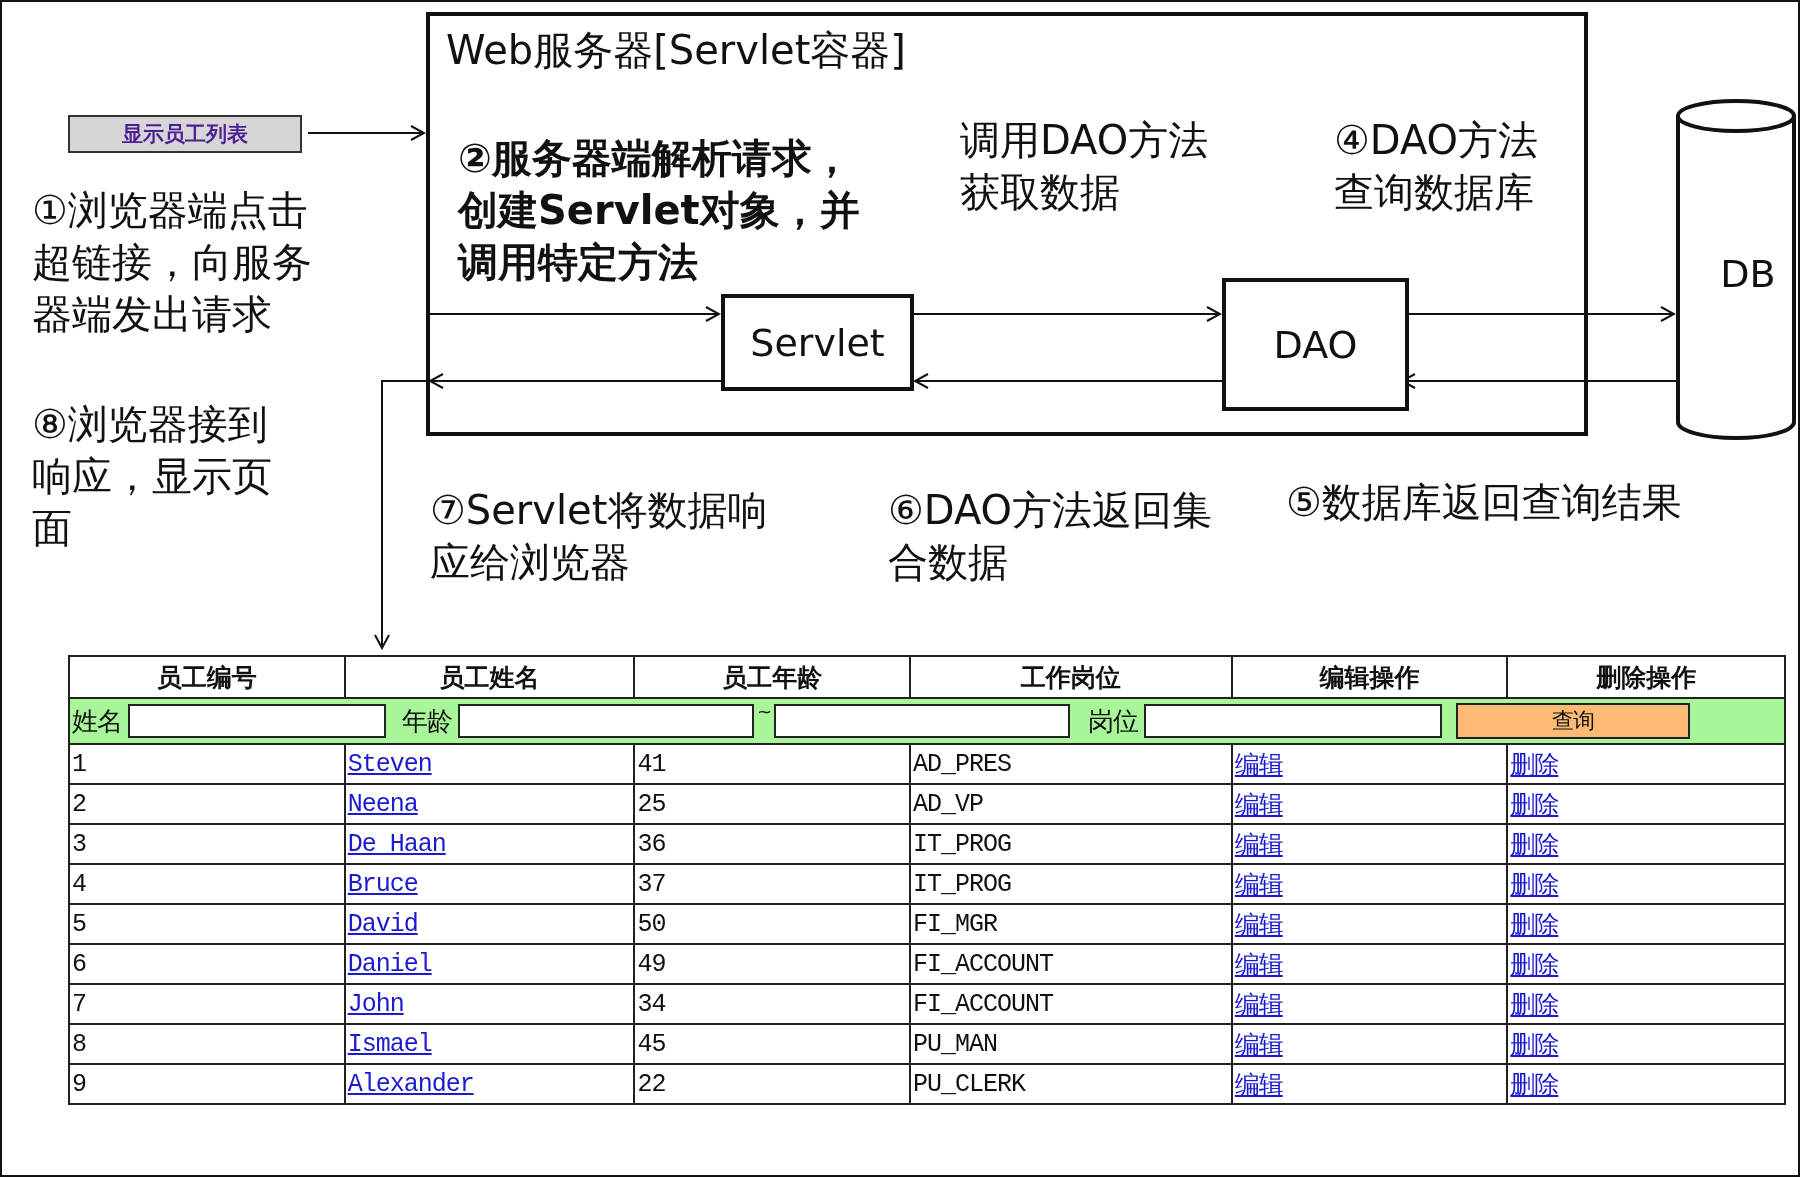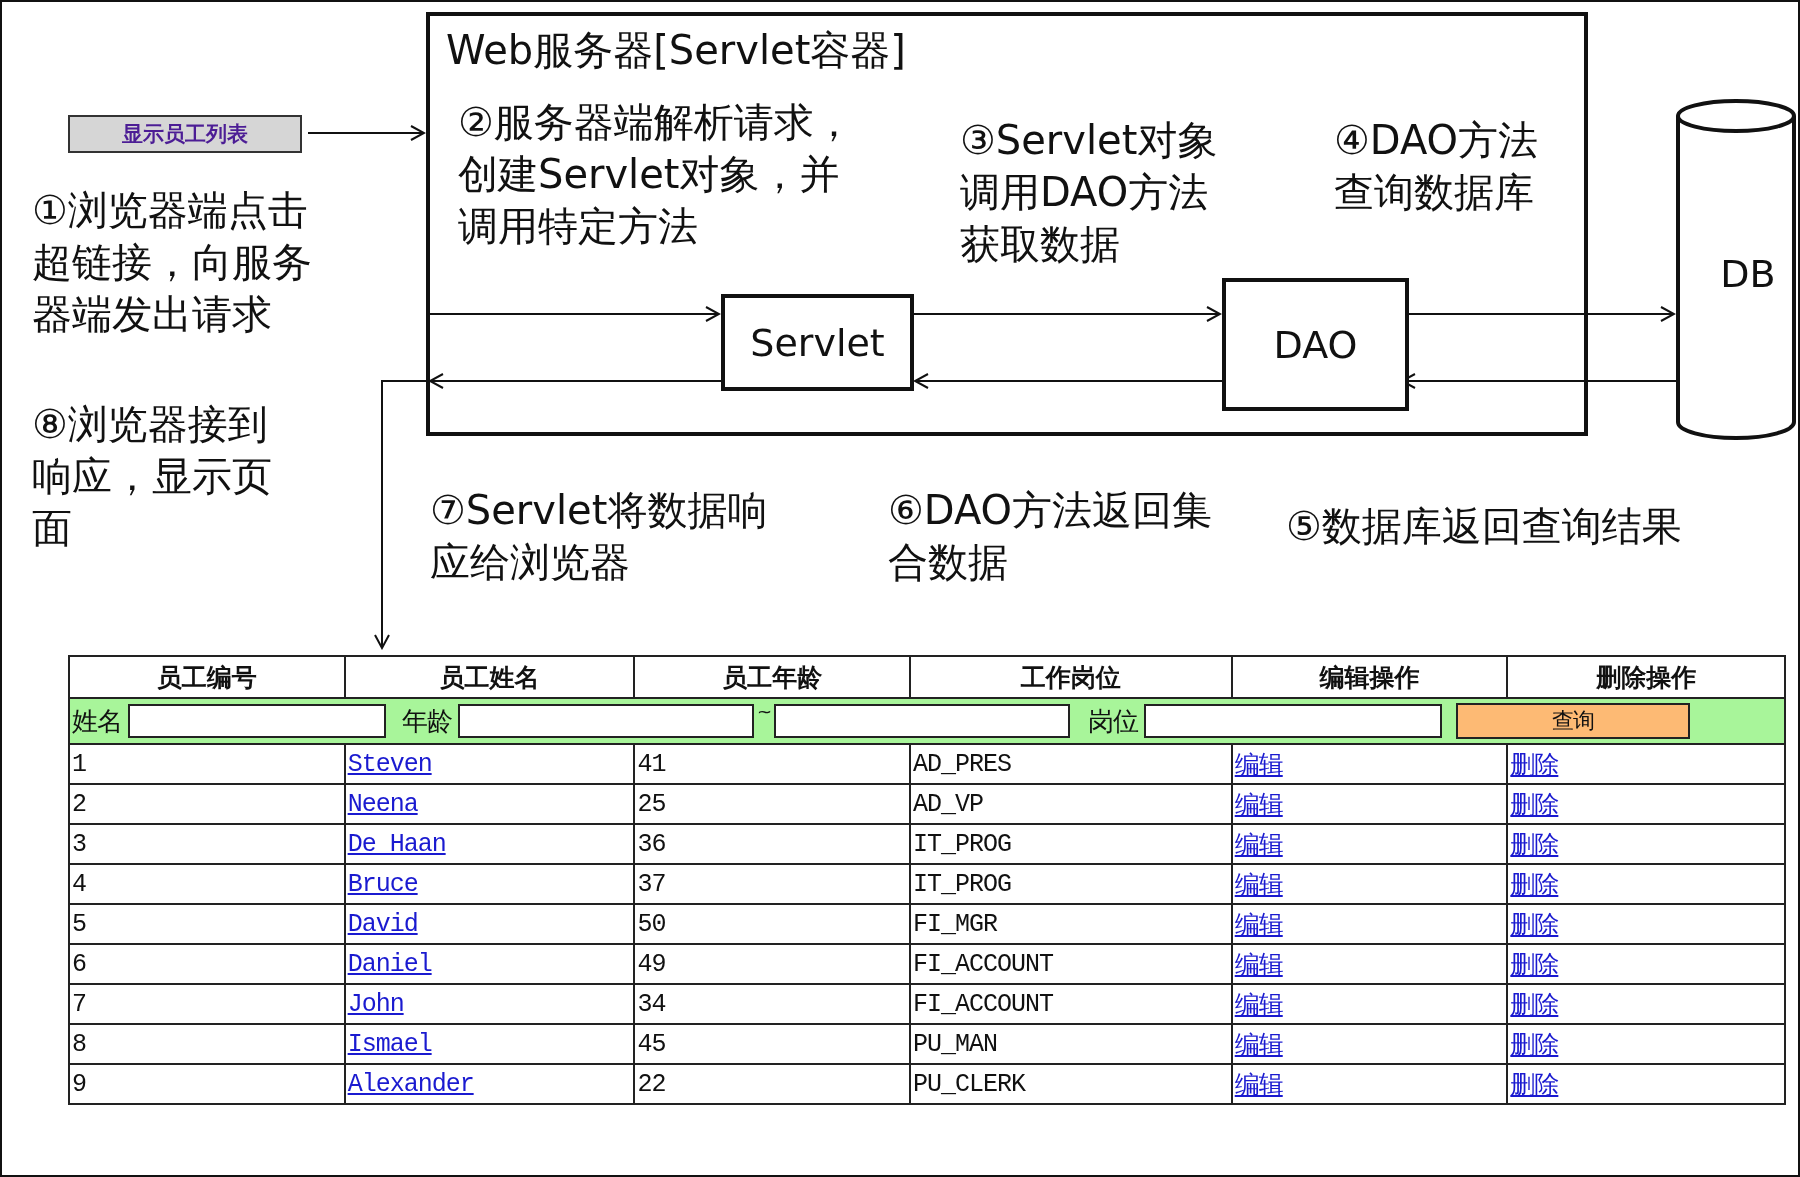--- a/index.html
+++ b/index.html
@@ -72,28 +72,27 @@
 
 <div class="note" style="left:32px;top:398px;">
   <div>⑧浏览器接到</div>
   <div>响应，显示页</div>
   <div>面</div>
 </div>
 
 <div class="webbox"></div>
 <div class="webtitle">Web服务器[Servlet容器]</div>
 
-<div class="note" style="left:458px;top:96px;">
+<div class="note" style="left:458px;top:132px;font-weight:bold;">
   <div>②服务器端解析请求，</div>
   <div>创建Servlet对象，并</div>
   <div>调用特定方法</div>
 </div>
 
 <div class="note" style="left:960px;top:114px;">
-  <div>③Servlet对象</div>
   <div>调用DAO方法</div>
   <div>获取数据</div>
 </div>
 
 <div class="note" style="left:1334px;top:114px;">
   <div>④DAO方法</div>
   <div>查询数据库</div>
 </div>
 
 <div class="node" style="left:721px;top:294px;width:193px;height:97px;">
@@ -105,21 +104,21 @@
 <div class="db-label">DB</div>
 
 <div class="note" style="left:430px;top:484px;">
   <div>⑦Servlet将数据响</div>
   <div>应给浏览器</div>
 </div>
 <div class="note" style="left:888px;top:484px;">
   <div>⑥DAO方法返回集</div>
   <div>合数据</div>
 </div>
-<div class="note" style="left:1286px;top:500px;">
+<div class="note" style="left:1286px;top:476px;">
   <div>⑤数据库返回查询结果</div>
 </div>
 
 <table class="emp">
   <colgroup>
     <col style="width:276px">
       <col style="width:290px">
       <col style="width:276px">
     <col style="width:322px">
       <col style="width:276px">

